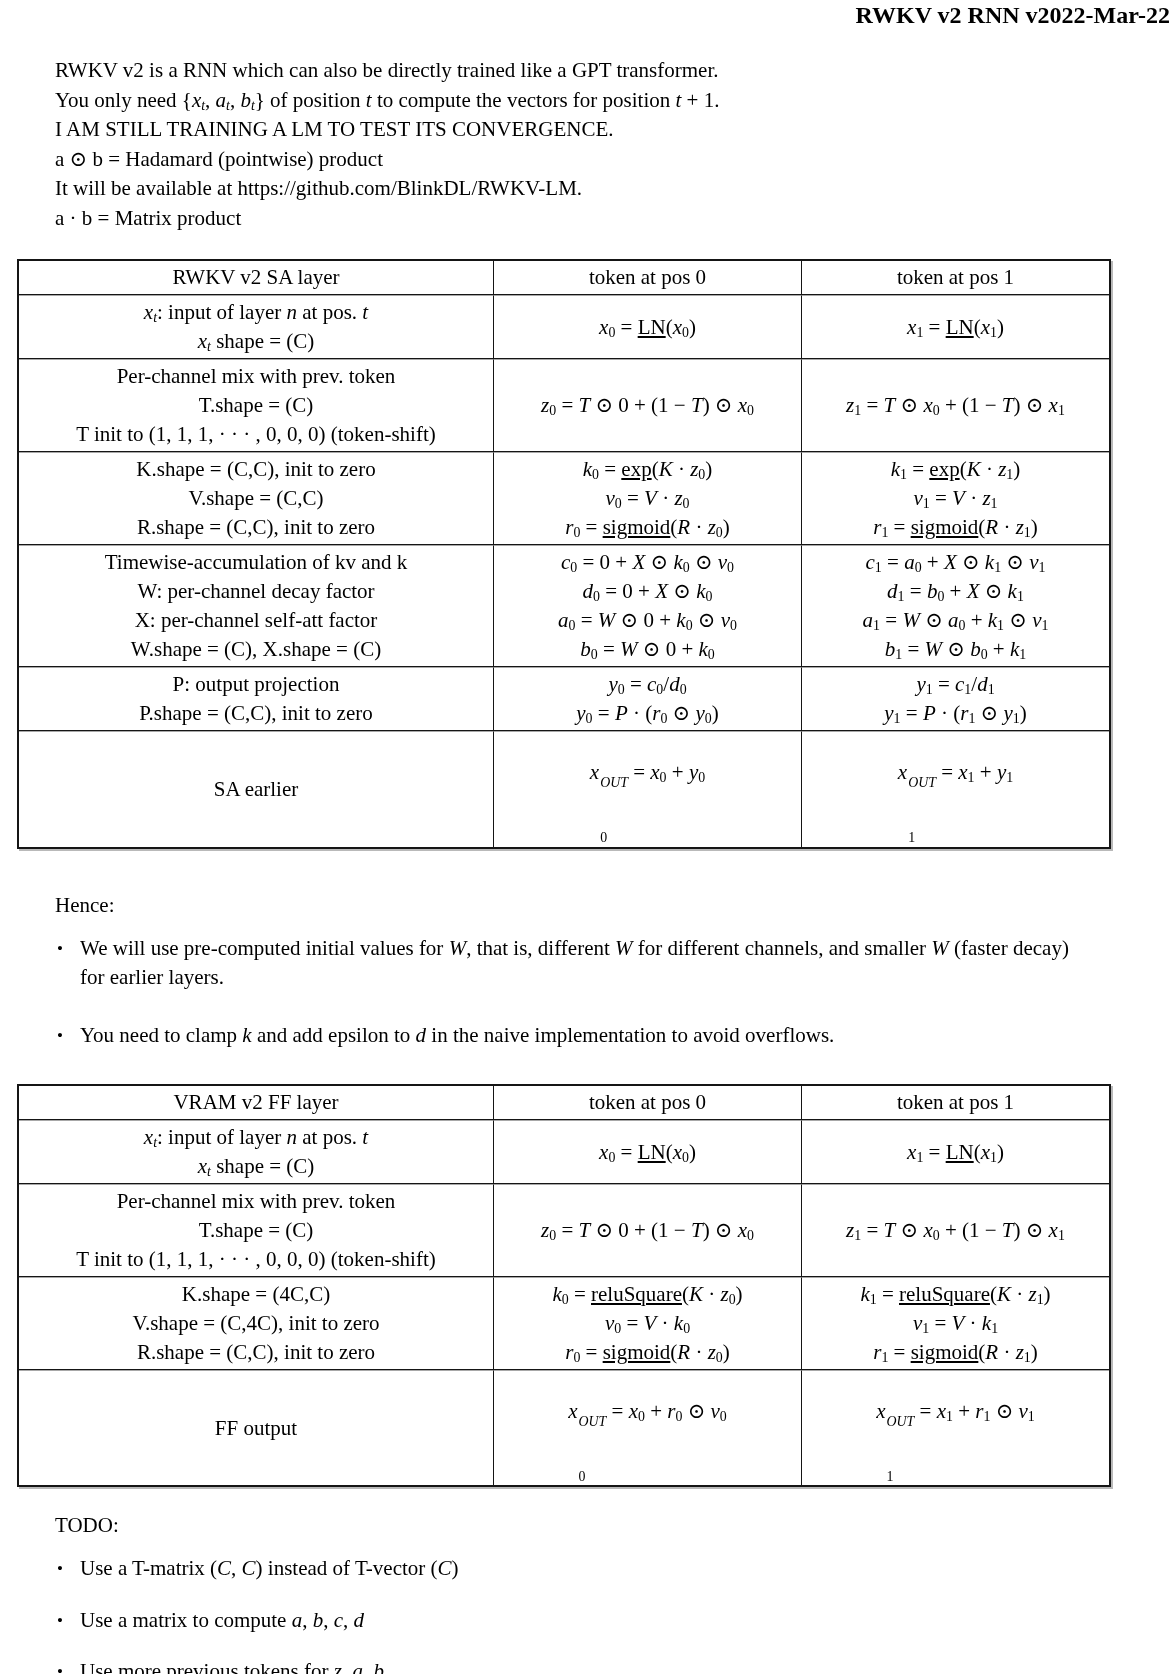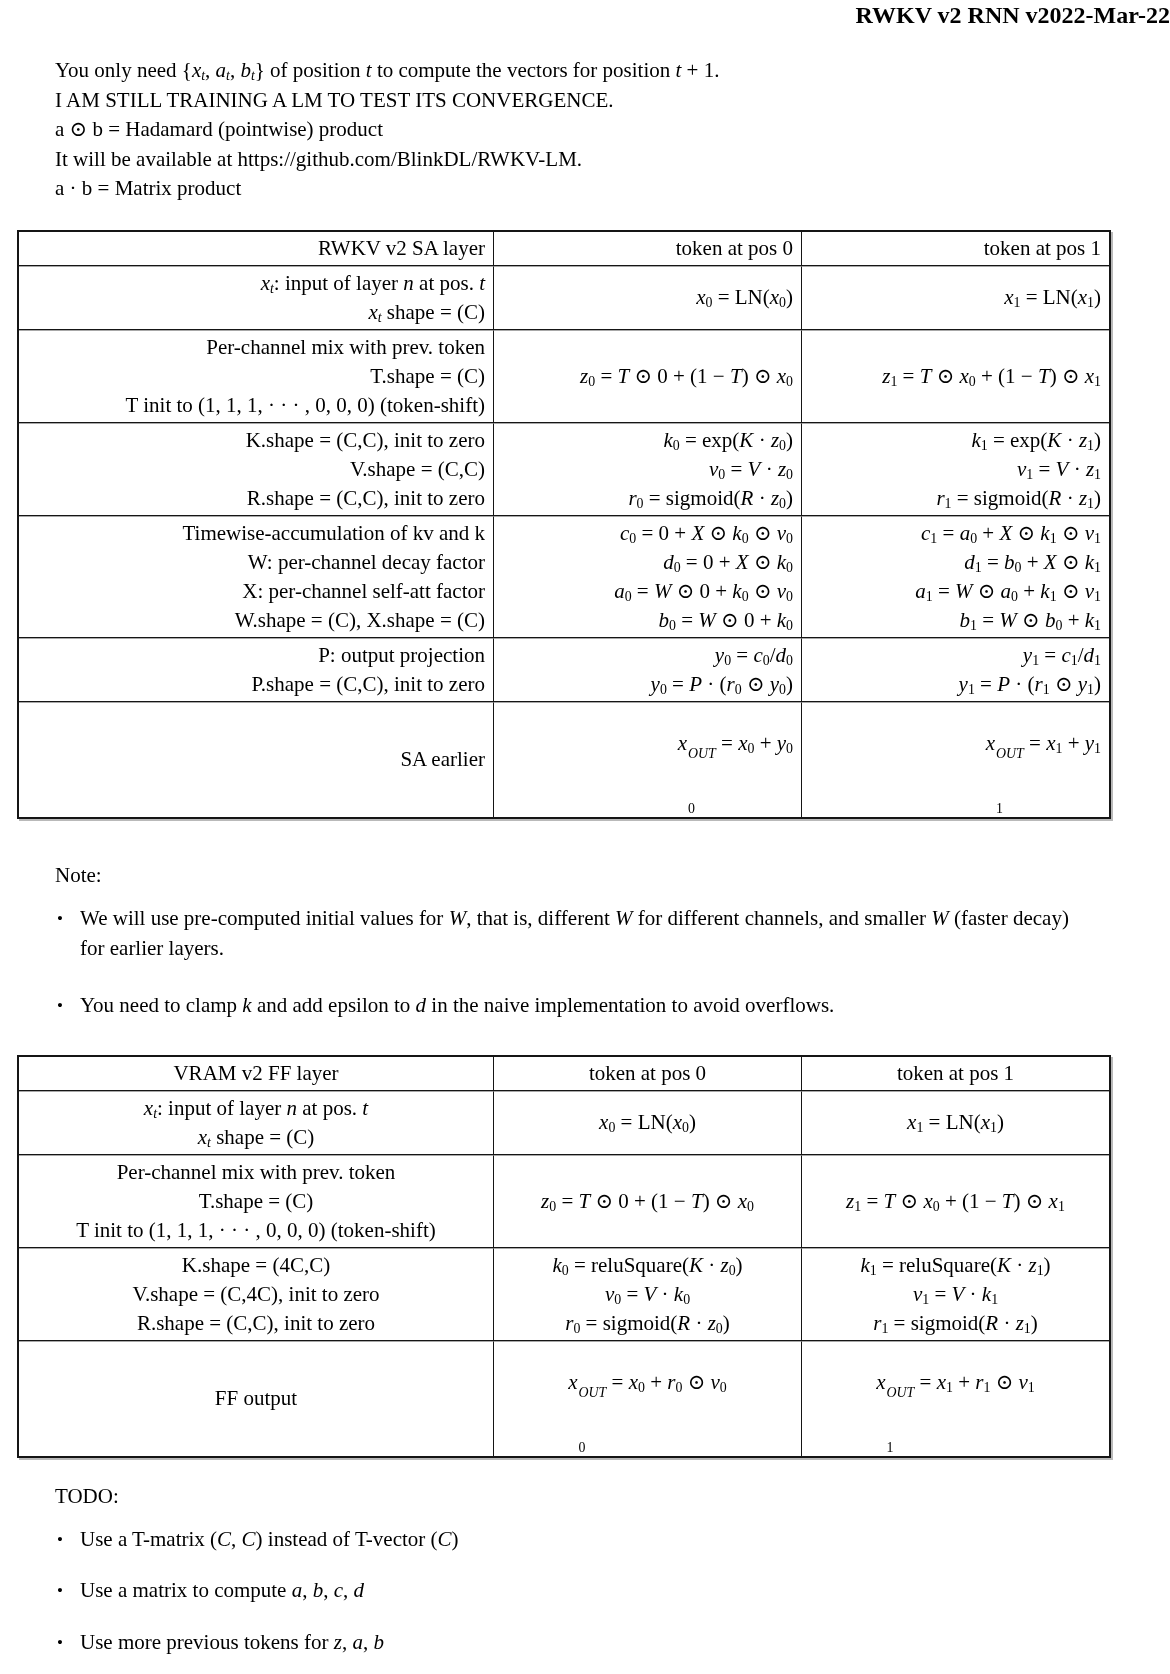--- a/index.html
+++ b/index.html
@@ -17,39 +17,39 @@
     margin: 0; 
     text-align: right;
     font-size: 24px; font-weight: 700;
     line-height: 1.3;
   }
   .intro {
     margin: 25px 0 0 55px;
     line-height: 29.5px;
   }
   i { font-style: italic; }
-  .rm { font-style: normal; }
+  .rm { font-style: normal; text-decoration: underline; }
   sub, sup { font-size: 66%; line-height: 0; }
   sub { vertical-align: -0.22em; }
   .stk {
     display: inline-flex; flex-direction: column; align-items: flex-start;
     font-size: 66%; line-height: 0.95; vertical-align: -0.55em; padding-left: 1px;
   }
   .stk .ssup, .stk .ssub { display: block; margin-top: 42px; }
 
   table.grid {
     border-collapse: separate; border-spacing: 0;
     margin: 0 0 0 17px;
     width: 1090px; table-layout: fixed;
     text-align: center;
     line-height: 29px;
     border: 2px solid #151515;
     box-shadow: 2px 2px 0 #b9b9b9;
   }
-  table.sa { margin-top: 26px; text-align: right; }
+  table.sa { margin-top: 26px; }
   table.ff { margin-top: 34px; }
   .grid td {
     padding: 2px 8px;
     border-bottom: 1px solid #151515;
     border-top: 1px solid #a8a8a8;
     vertical-align: middle;
   }
   .grid td + td { border-left: 1px solid #151515; }
   .grid tr:first-child td { border-top: none; }
   .grid tr:last-child td { border-bottom: none; }
@@ -65,20 +65,21 @@
   .btext { max-width: 1005px; }
 </style>
 </head>
 <body>
 
 <div class="page">
 
   <h1 class="title">RWKV v2 RNN v2022-Mar-22</h1>
 
   <div class="intro">
+    <div>RWKV v2 is a RNN which can also be directly trained like a GPT transformer.</div>
     <div>You only need {<i>x</i><sub><i>t</i></sub>, <i>a</i><sub><i>t</i></sub>, <i>b</i><sub><i>t</i></sub>} of position <i>t</i> to compute the vectors for position <i>t</i> + 1.</div>
     <div>I AM STILL TRAINING A LM TO TEST ITS CONVERGENCE.</div>
     <div>a ⊙ b = Hadamard (pointwise) product</div>
     <div>It will be available at https://github.com/BlinkDL/RWKV-LM.</div>
     <div>a · b = Matrix product</div>
   </div>
 
   <table class="grid sa">
     <colgroup>
         <col style="width:474px">
@@ -123,21 +124,21 @@
               <span class="ssub">0</span>
             </span> = <i>x</i><sub>0</sub> + <i>y</i><sub>0</sub></td>
       <td><i>x</i><span class="stk">
               <span class="ssup"><i>OUT</i></span>
               <span class="ssub">1</span>
             </span> = <i>x</i><sub>1</sub> + <i>y</i><sub>1</sub></td>
     </tr>
   </tbody>
     </table>
 
-  <div class="sect-head note-head">Note:</div>
+  <div class="sect-head note-head">Hence:</div>
   <div class="bullets note-list">
     <div class="bullet-item">
       <span class="dot">•</span>
       <span class="btext">We will use pre-computed initial values for <i>W</i>, that is, different <i>W</i> for different channels, and smaller <i>W</i> (faster decay) for earlier layers.</span>
     </div>
     <div class="bullet-item">
       <span class="dot">•</span>
       <span class="btext">You need to clamp <i>k</i> and add epsilon to <i>d</i> in the naive implementation to avoid overflows.</span>
     </div>
   </div>

